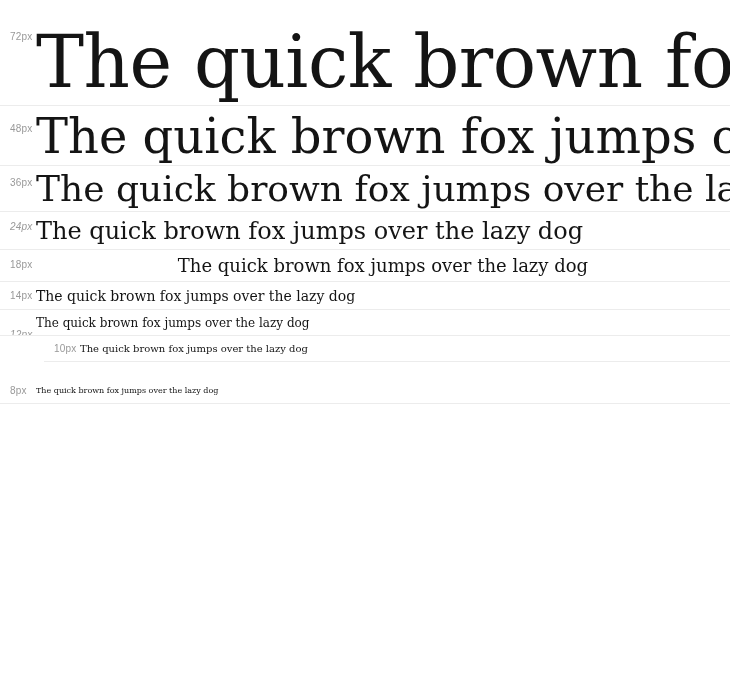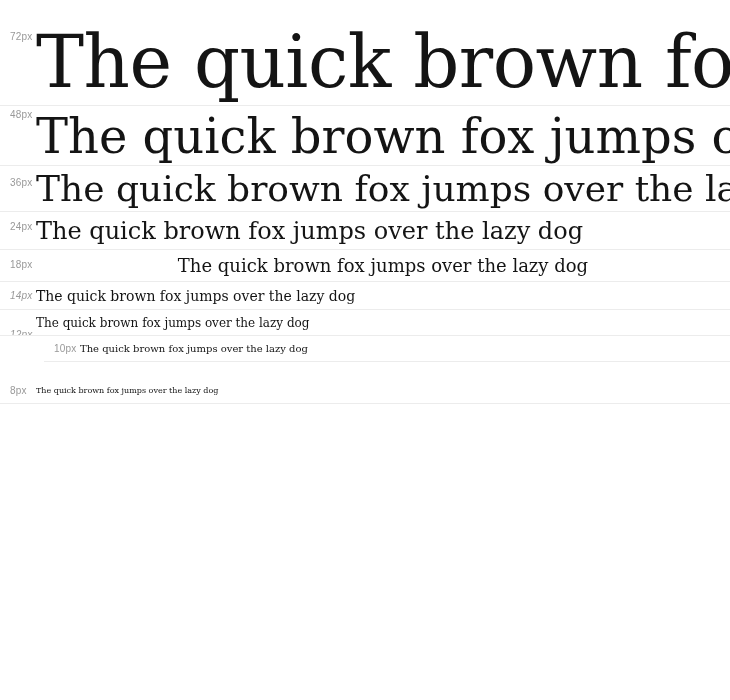--- a/index.html
+++ b/index.html
@@ -54,37 +54,37 @@
     overflow: hidden;
   }
 
   
   .r72 { height: 88px; }
   .r72 .sample { font-size: 72px; line-height: 88px; letter-spacing: -0.5px; }
   .r72 .size-label { top: 14px; transform: none; }
 
   .r48 { height: 60px; }
   .r48 .sample { font-size: 48px; line-height: 60px; }
-  .r48 .size-label { top: 4px; transform: none; }
+  .r48 .size-label { top: 18px; transform: none; }
 
   .r36 { height: 46px; }
   .r36 .sample { font-size: 36px; line-height: 46px; }
   .r36 .size-label { top: 12px; transform: none; }
 
   .r24 { height: 38px; }
   .r24 .sample { font-size: 24px; line-height: 38px; }
-  .r24 .size-label { top: 10px; transform: none; }
+  .r24 .size-label { top: 10px; transform: none; font-style: italic; }
 
   .r18 { height: 32px; text-align: center; }
   .r18 .sample { font-size: 18px; line-height: 32px; }
   .r18 .size-label { top: 10px; transform: none; }
 
   .r14 { height: 28px; }
   .r14 .sample { font-size: 14px; line-height: 28px; }
-  .r14 .size-label { top: 9px; transform: none; font-style: italic; }
+  .r14 .size-label { top: 9px; transform: none; }
 
   .r12 { height: 26px; }
   .r12 .sample { font-size: 12px; line-height: 26px; }
   .r12 .size-label { top: 20px; transform: none; font-style: italic; }
 
   .r10 { height: 26px; margin-left: 44px; }
   .r10 .sample { font-size: 10px; line-height: 26px; }
   .r10 .size-label { top: 8px; transform: none; }
 
   .r8 { height: 26px; margin-top: 16px; }

